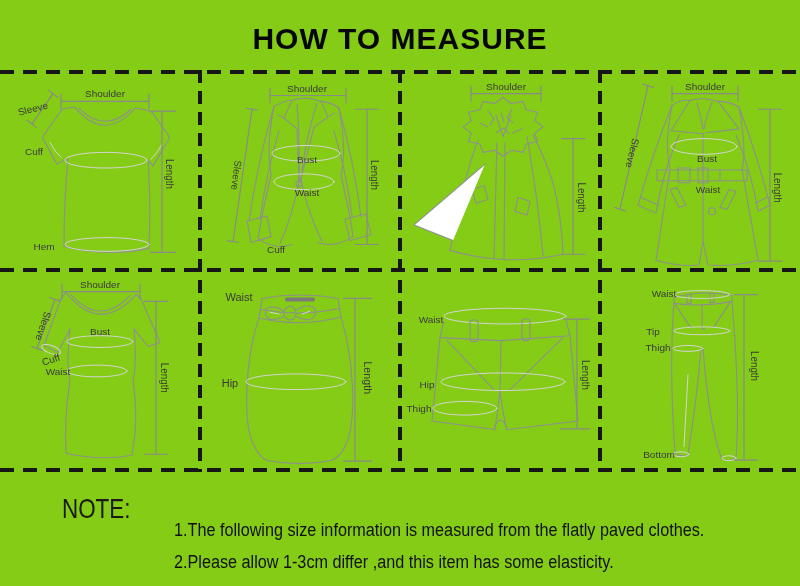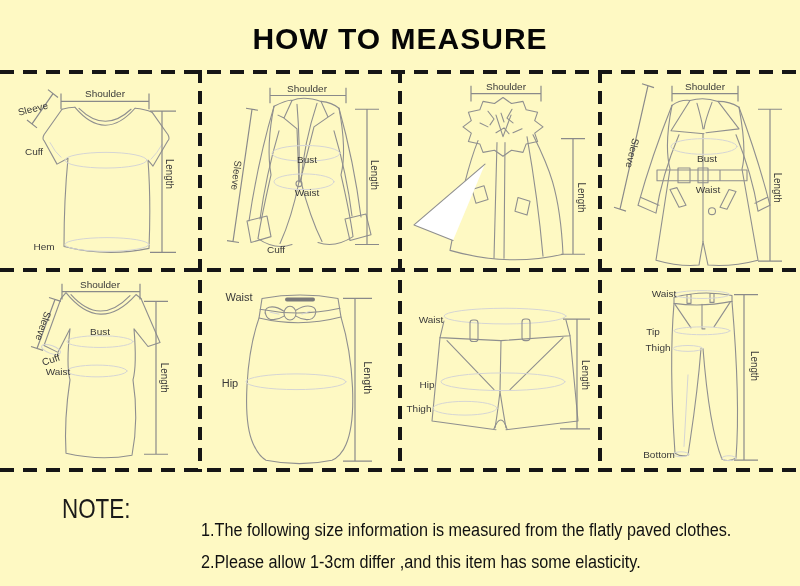--- a/index.html
+++ b/index.html
@@ -1,35 +1,35 @@
 <!DOCTYPE html>
 <html><head>
 <meta charset="utf-8">
 <style>
   html,body{margin:0;padding:0;background:#fff;}
-  .stage{position:relative;width:800px;height:586px;background:#fef9c3;overflow:hidden;
+  .stage{position:relative;width:800px;height:586px;background:#84cc16;overflow:hidden;
          font-family:"Liberation Sans",sans-serif;}
   .title{position:absolute;top:22px;left:0;width:800px;margin:0;text-align:center;
          font-size:30px;font-weight:bold;letter-spacing:1px;color:#060606;}
   
   .hline{position:absolute;left:0;width:800px;height:4px;
          background:repeating-linear-gradient(to right,#161616 0 14px,transparent 14px 23px);}
   .vline{position:absolute;top:70px;height:402px;width:4px;
          background:repeating-linear-gradient(to bottom,#161616 0 13px,transparent 13px 21px);}
   .cell{position:absolute;width:200px;height:196px;}
   .cell svg{display:block;width:200px;height:196px;}
   
   .outline{fill:none;stroke:#8f8f8f;stroke-width:1.1;stroke-linecap:round;stroke-linejoin:round;}
   .light{fill:none;stroke:#d4d4d4;stroke-width:1;}
   .meas{fill:none;stroke:#8a8a8a;stroke-width:1.2;stroke-linecap:butt;}
   .fill-dark{fill:#7a7a7a;stroke:none;}
   text{font-family:"Liberation Sans",sans-serif;font-size:10px;fill:#3a3a3a;}
   text.big{font-size:11px;}
   
-  .note{position:absolute;top:494px;left:62px;display:flex;align-items:flex-start;gap:27px;}
+  .note{position:absolute;top:494px;left:62px;display:flex;align-items:flex-start;}
   .note-label{font-size:28px;color:#1a1a1a;letter-spacing:0;display:inline-block;
               transform:scaleX(.8);transform-origin:left top;line-height:30px;}
   .note-lines{margin-left:26px;margin-top:20px;}
   .note-lines p{margin:0;font-size:18px;line-height:32px;color:#111;
                 transform:scaleX(.9);transform-origin:left top;white-space:nowrap;}
 </style>
 </head>
 <body>
 
 <div class="stage">

